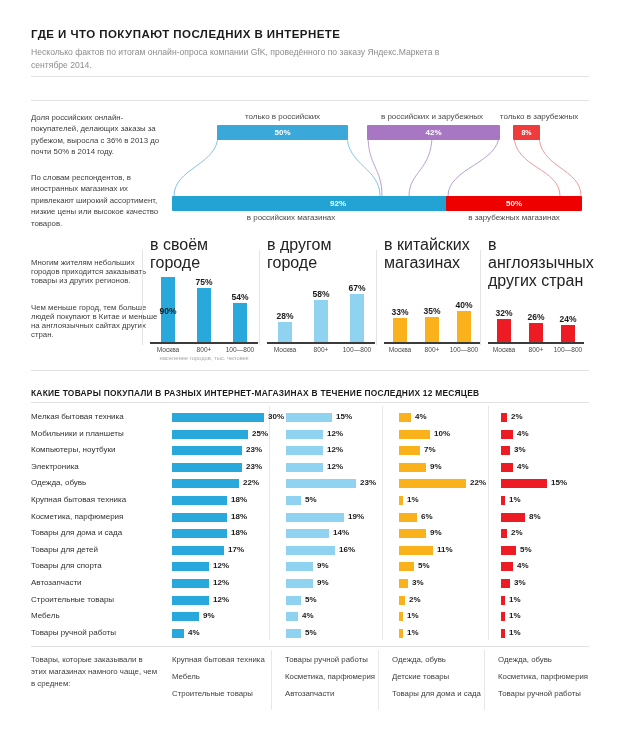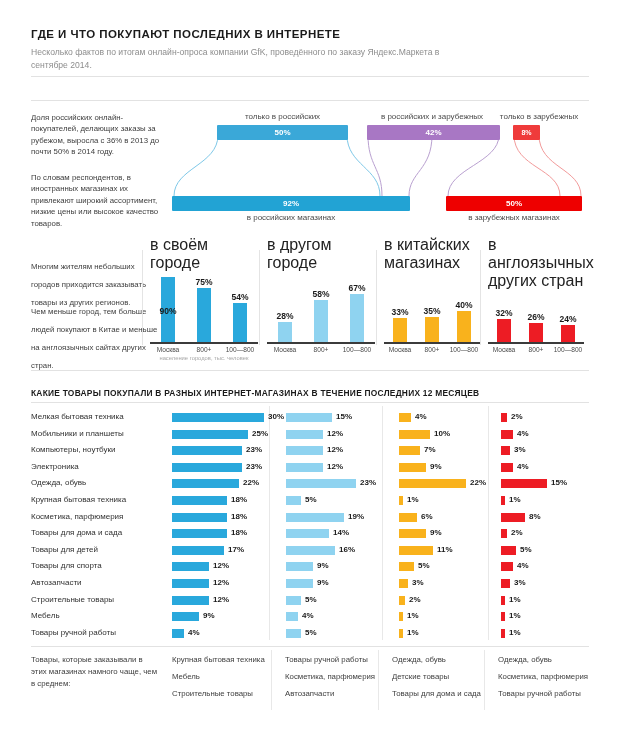--- a/index.html
+++ b/index.html
@@ -35,21 +35,21 @@
     line-height:15px;
   }
   .sk-lab{position:absolute;font-size:8px;color:#4a4a4a;text-align:center;}
   .sk-note{position:absolute;left:31px;width:135px;font-size:7.8px;line-height:11.4px;color:#3d3d3d;}
   .sep{position:absolute;width:1px;background:#e4e4e4;}
   .axis{position:absolute;height:2px;background:#3b3b3b;}
   .bar-v{position:absolute;bottom:0;}
   .bval{position:absolute;font-size:8.5px;font-weight:bold;color:#1a1a1a;text-align:center;}
   .xtick{position:absolute;font-size:6.6px;color:#4a4a4a;text-align:center;}
   .axnote{position:absolute;font-size:5.8px;color:#a7a7a7;text-align:center;line-height:7.5px;}
-  .note-left{position:absolute;left:31px;width:128px;font-size:7.8px;line-height:18px;color:#3d3d3d;}
+  .note-left{position:absolute;left:31px;width:128px;font-size:7.8px;line-height:9px;color:#3d3d3d;}
 
   
   .prow{position:absolute;left:31px;width:558px;height:16.6px;}
   .plab{position:absolute;left:0;top:2px;font-size:8px;color:#303030;white-space:nowrap;}
   .pbar{position:absolute;top:3px;height:9px;}
   .pval{position:absolute;top:2px;font-size:8px;font-weight:bold;color:#1a1a1a;}
   .colsep{position:absolute;width:1px;background:#e8e8e8;}
 
   
   .foot{position:absolute;font-size:7.8px;line-height:12px;color:#3d3d3d;}
@@ -89,21 +89,21 @@
     <div class="sk-lab" style="left:362px;top:112px;width:140px;">в российских и зарубежных</div>
     <div class="sk-bar" style="left:367px;top:125px;width:133px;background:#a877c4;">
       <span>42%</span>
     </div>
 
     <div class="sk-lab" style="left:489px;top:112px;width:100px;">только в зарубежных</div>
     <div class="sk-bar" style="left:513px;top:125px;width:27px;background:#ef3b3b;">
       <span style="font-size:7px;">8%</span>
     </div>
 
-    <div class="sk-bar" style="left:172px;top:196px;width:238px;background:#22a3d4;">
+    <div class="sk-bar" style="left:172px;top:196px;width:238px;background:#22a3d4;padding-left:47px;">
       <span>92%</span>
     </div>
     <div class="sk-lab" style="left:172px;top:213px;width:238px;">в российских магазинах</div>
 
     <div class="sk-bar" style="left:446px;top:196px;width:136px;background:#ee0000;">
       <span>50%</span>
     </div>
     <div class="sk-lab" style="left:446px;top:213px;width:136px;">в зарубежных магазинах</div>
 
     <div class="sk-note" style="top:112px;">Доля российских онлайн-покупателей, делающих заказы за рубежом, выросла с 36% в 2013 до почти 50% в 2014 году.</div>

